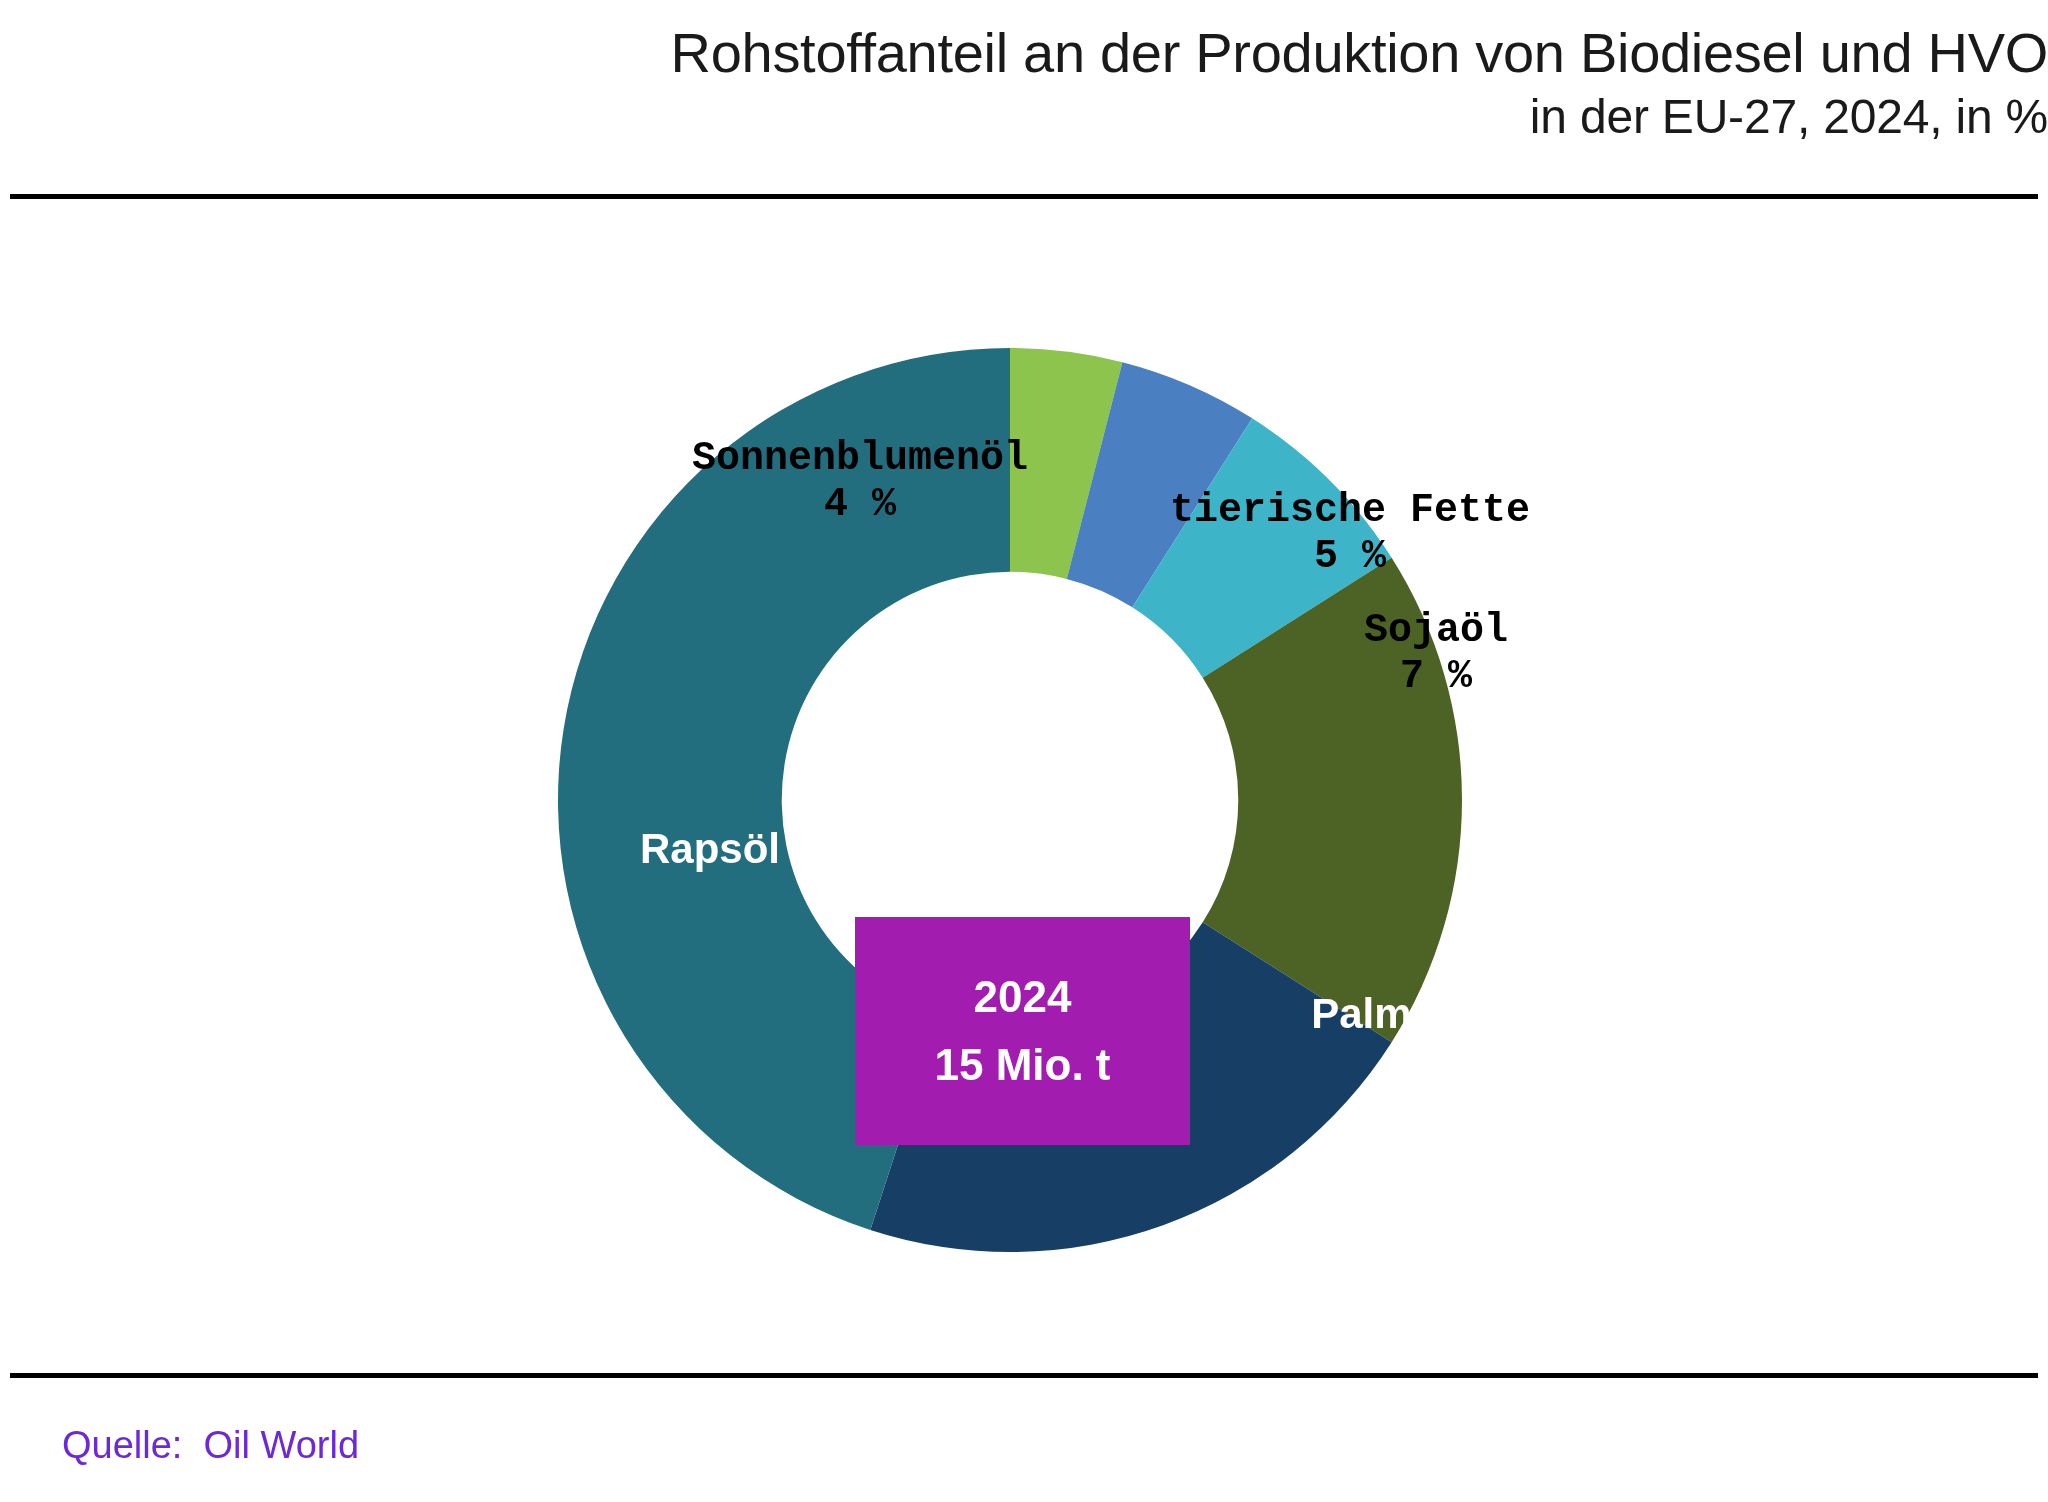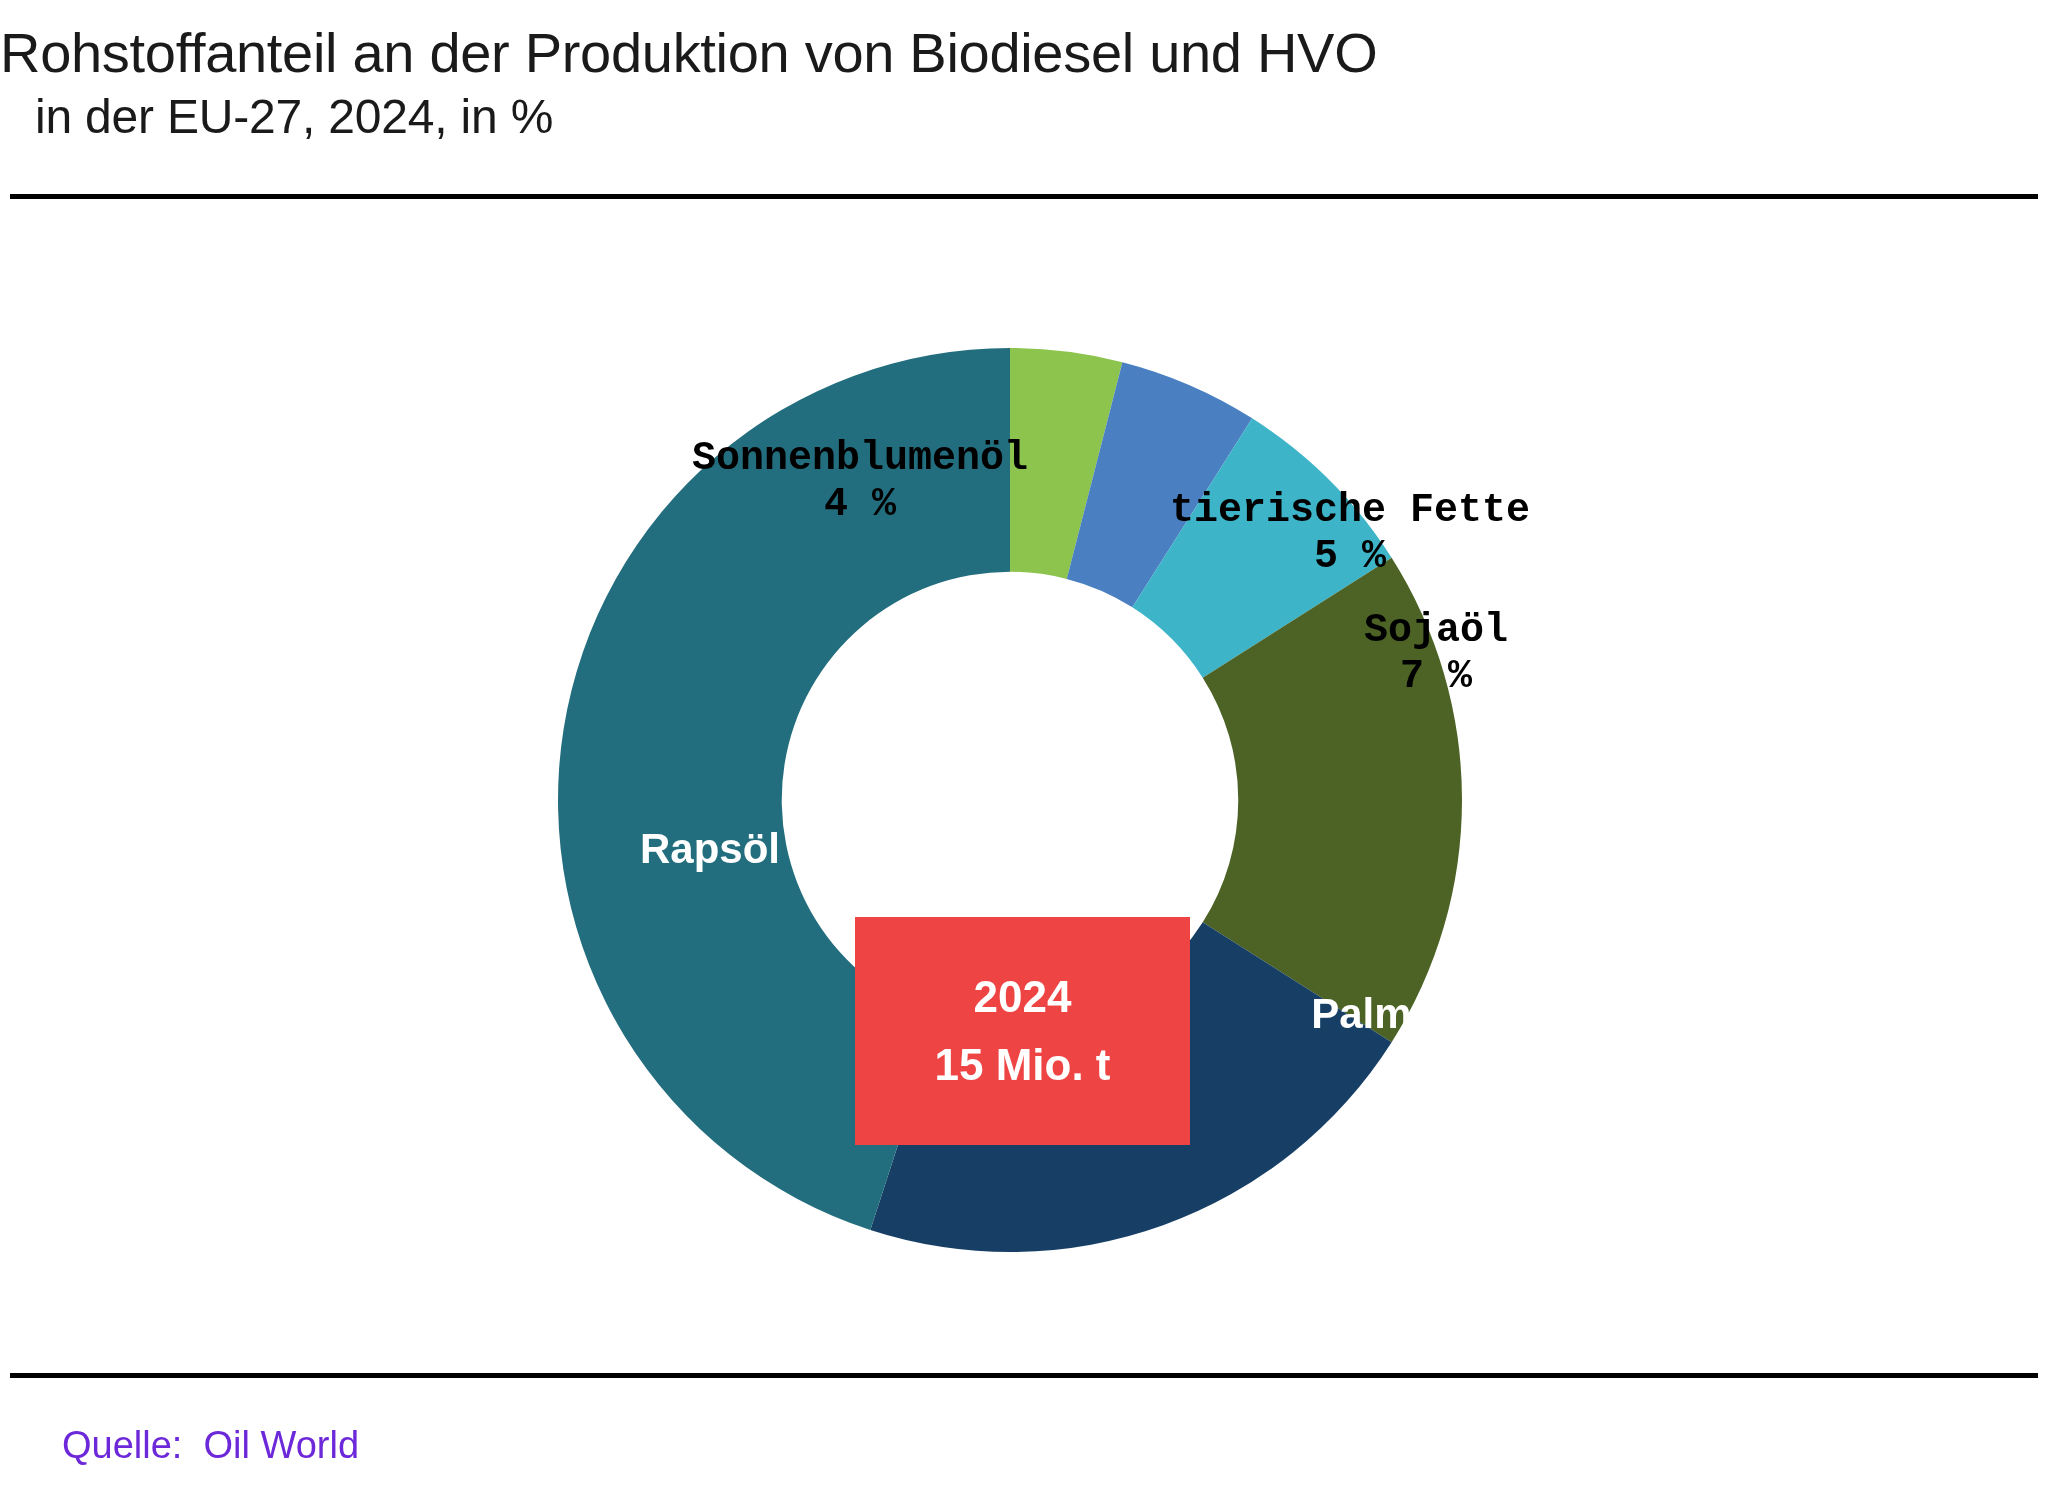--- a/index.html
+++ b/index.html
@@ -17,21 +17,21 @@
     color: #000000;
     -webkit-font-smoothing: antialiased;
   }
 
   
   .title-block {
     position: absolute;
     left: 0;
     top: 22px;
     width: 2048px;
-    text-align: left;
+    text-align: right;
   }
   .title-line-1 {
     font-size: 56px;
     font-weight: 400;
     line-height: 1.12;
     letter-spacing: -0.3px;
     color: #1a1a1a;
   }
   .title-line-2 {
     font-size: 48px;
@@ -75,21 +75,21 @@
     height: 910px;
   }
 
   
   .center-box {
     position: absolute;
     left: 855px;
     top: 717px;
     width: 335px;
     height: 228px;
-    background: #ef4444;
+    background: #a21caf;
     display: flex;
     flex-direction: column;
     align-items: center;
     justify-content: center;
     gap: 24px;
   }
   .center-box .cb-year {
     font-size: 44px;
     font-weight: 700;
     color: #ffffff;

